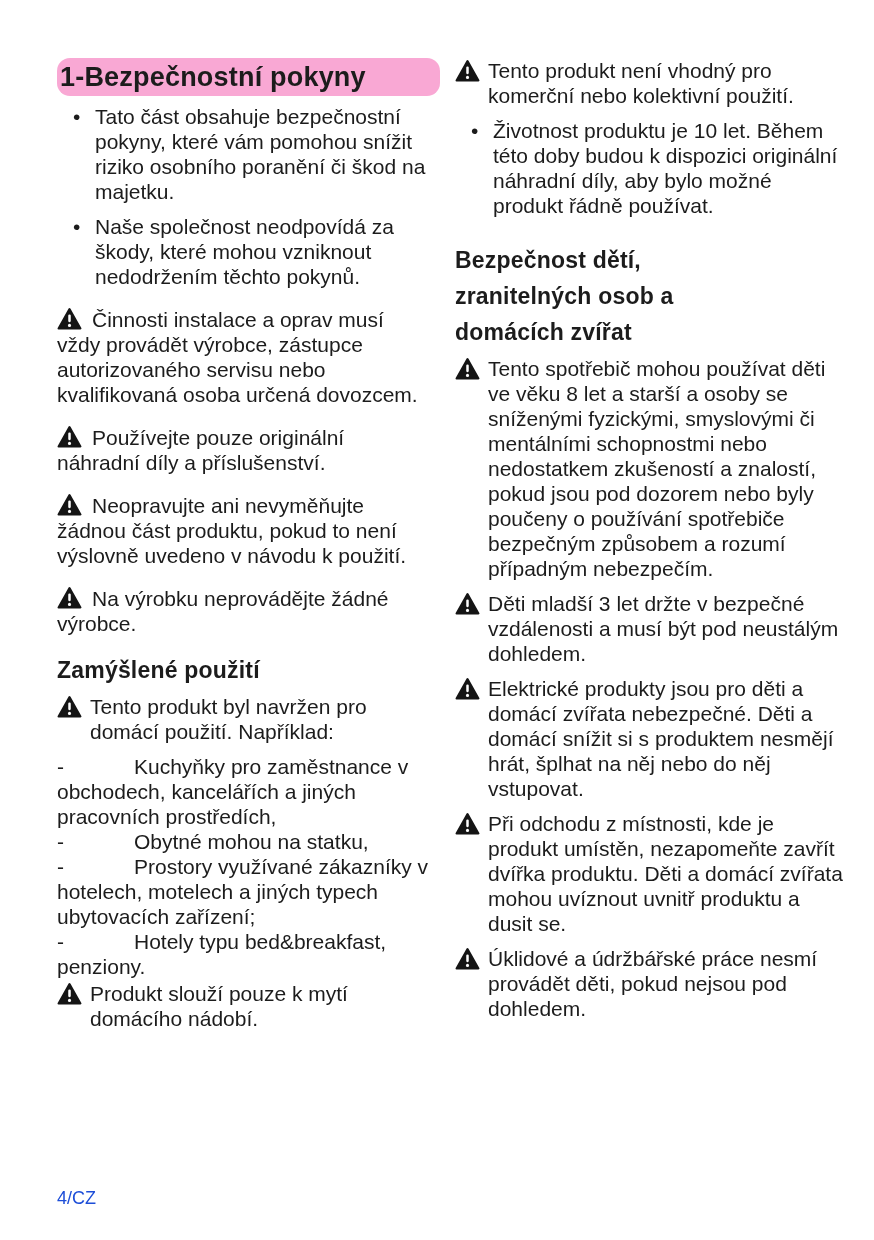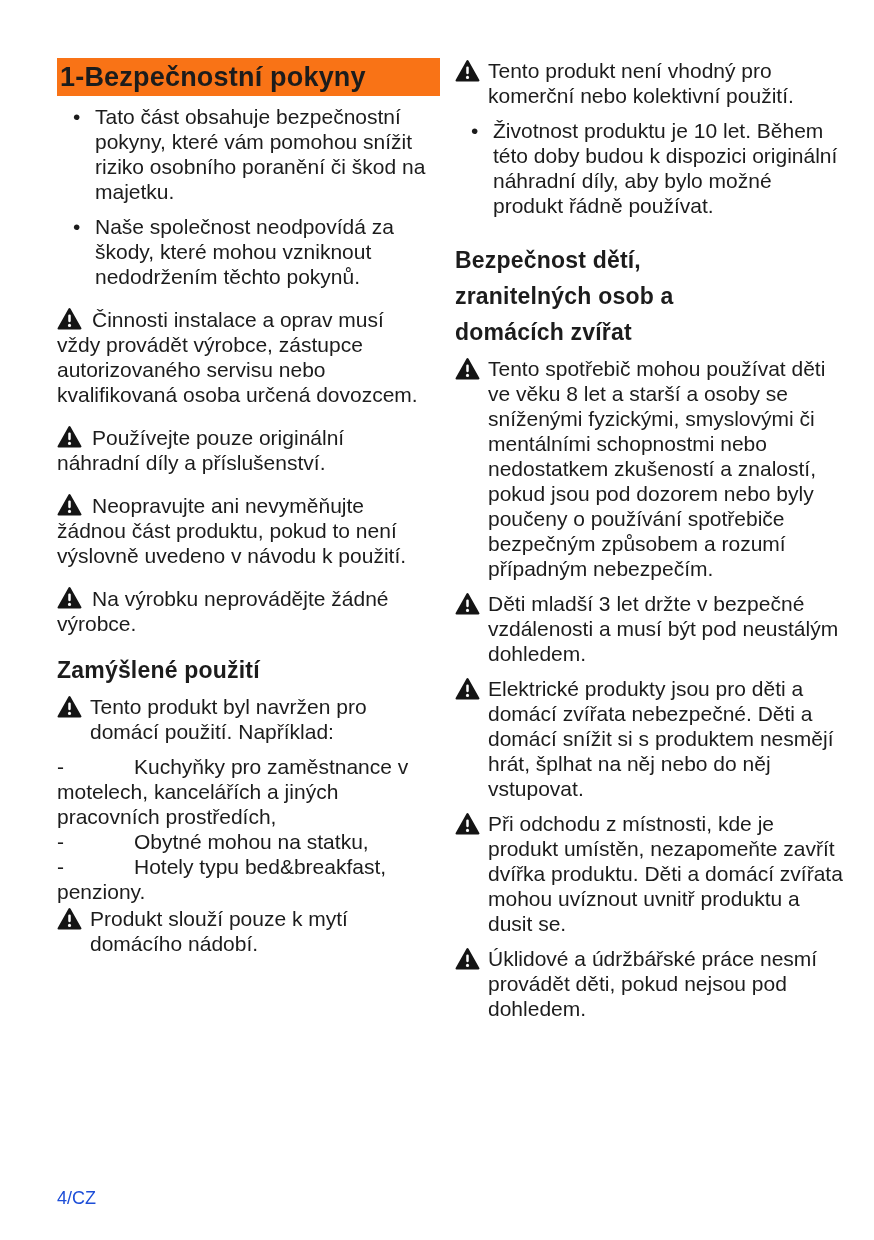--- a/index.html
+++ b/index.html
@@ -24,29 +24,30 @@
     gap: 15px;
     align-items: flex-start;
   }
   .col-left  { width: 383px; flex: 0 0 383px; }
   .col-right { width: 390px; flex: 0 0 390px; }
 
   .body-text { font-size: 21px; line-height: 25px; }
 
   
   .title-bar {
-    background: #f97316;
+    background: #f9a8d4;
     font-size: 27px;
     font-weight: bold;
     line-height: 38px;
     height: 38px;
     padding-left: 3px;
     white-space: nowrap;
     margin-bottom: 8px;
     letter-spacing: 0.2px;
+    border-radius: 13px;
   }
 
   
   .bullet-item {
     position: relative;
     padding-left: 38px;
     margin-bottom: 10px;
   }
   .bullet-glyph {
     position: absolute;
@@ -144,24 +145,27 @@
       <div class="warn-hang">
         <span class="w-icon-col"><svg class="w-icon" viewBox="0 0 24 22">
               <path d="M12 2 L22.5 20.5 L1.5 20.5 Z" fill="#151515" stroke="#151515" stroke-width="2" stroke-linejoin="round"></path>
               <rect x="10.8" y="7.2" width="2.4" height="7.4" rx="1.1" fill="#fff"></rect>
               <circle cx="12" cy="17.6" r="1.5" fill="#fff"></circle>
             </svg></span>
         <span class="w-text">Tento produkt byl navržen pro domácí použití. Například:</span>
       </div>
 
       <div class="dash-item">
-        <span class="dash-glyph">-</span><span>Kuchyňky pro zaměstnance v motelech, kancelářích a jiných pracovních prostředích,</span>
+        <span class="dash-glyph">-</span><span>Kuchyňky pro zaměstnance v obchodech, kancelářích a jiných pracovních prostředích,</span>
       </div>
       <div class="dash-item">
         <span class="dash-glyph">-</span><span>Obytné mohou na statku,</span>
+      </div>
+      <div class="dash-item">
+        <span class="dash-glyph">-</span><span>Prostory využívané zákazníky v hotelech, motelech a jiných typech ubytovacích zařízení;</span>
       </div>
       <div class="dash-item">
         <span class="dash-glyph">-</span><span>Hotely typu bed&amp;breakfast, penziony.</span>
       </div>
 
       <div class="warn-hang" style="margin-top:2px;">
         <span class="w-icon-col"><svg class="w-icon" viewBox="0 0 24 22">
               <path d="M12 2 L22.5 20.5 L1.5 20.5 Z" fill="#151515" stroke="#151515" stroke-width="2" stroke-linejoin="round"></path>
               <rect x="10.8" y="7.2" width="2.4" height="7.4" rx="1.1" fill="#fff"></rect>
               <circle cx="12" cy="17.6" r="1.5" fill="#fff"></circle>

